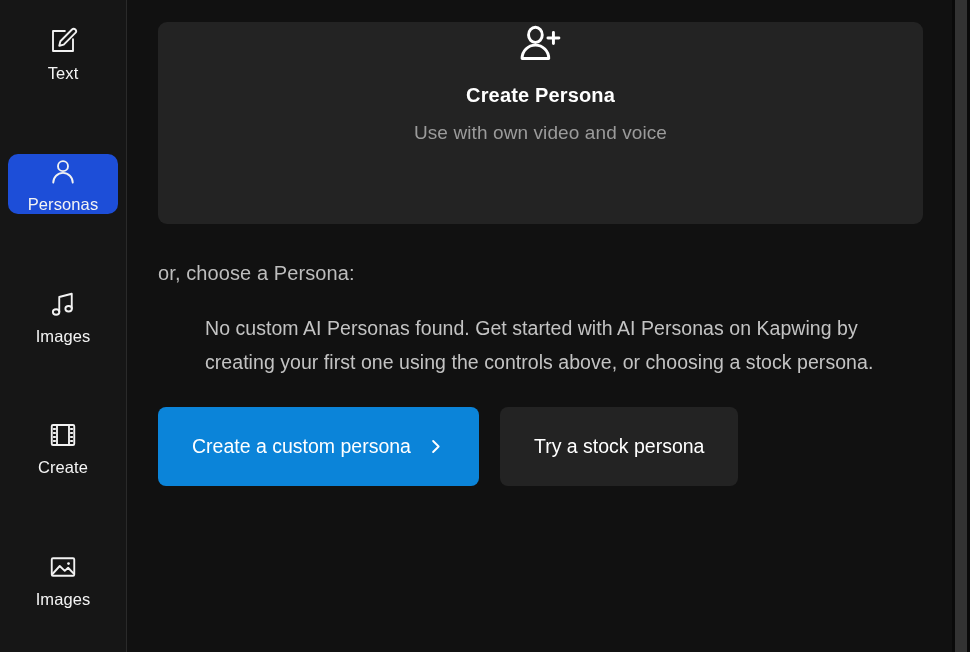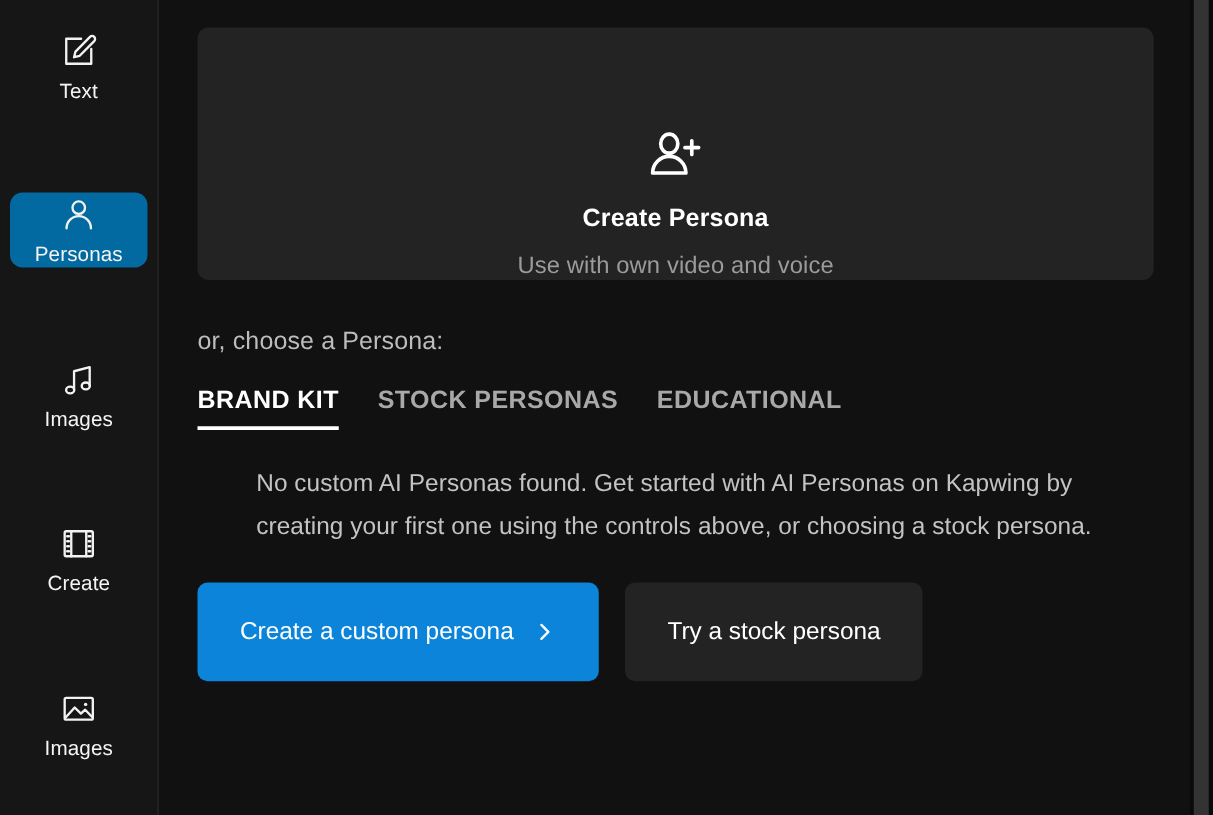--- a/index.html
+++ b/index.html
@@ -45,21 +45,21 @@
     display: flex;
     flex-direction: column;
     align-items: center;
     justify-content: center;
     gap: 7px;
     cursor: pointer;
     background: transparent;
     margin-bottom: 43px;
     user-select: none;
   }
-  .nav-item.active { background: #0369a1; }
+  .nav-item.active { background: #1d4ed8; }
 
   .nav-icon {
     width: 34px;
     height: 34px;
     display: flex;
     align-items: center;
     justify-content: center;
     color: #f2f2f2;
   }
   .nav-icon svg { display: block; }
@@ -85,21 +85,21 @@
   
   .create-card {
     margin-top: 22px;
     width: 765px;
     height: 202px;
     background: #232323;
     border-radius: 9px;
     display: flex;
     flex-direction: column;
     align-items: center;
-    justify-content: flex-end;
+    justify-content: flex-start;
     cursor: pointer;
     user-select: none;
   }
 
   .create-card-icon {
     color: #ffffff;
     margin-bottom: 15px;
     display: flex;
     align-items: center;
     justify-content: center;
@@ -296,25 +296,20 @@
           <path d="M2.6 18.6 a6.8 6.8 0 0 1 13.6 0 Z"></path>
           <path d="M18.6 5.4 v5.6 M15.8 8.2 h5.6"></path>
         </svg>
       </span>
       <div class="create-card-title">Create Persona</div>
       <div class="create-card-sub">Use with own video and voice</div>
     </div>
 
     <div class="choose-label">or, choose a Persona:</div>
 
-    <div class="tabs">
-      <div class="tab active">BRAND KIT</div>
-      <div class="tab">STOCK PERSONAS</div>
-      <div class="tab">EDUCATIONAL</div>
-    </div>
 
     <p class="empty-text">No custom AI Personas found. Get started with AI Personas on Kapwing by creating your first one using the controls above, or choosing a stock persona.</p>
 
     <div class="btn-row">
       <button class="btn btn-primary">
         <span>Create a custom persona</span>
         <span class="chev">
           <svg width="19" height="19" viewBox="0 0 24 24" fill="none" stroke="currentColor" stroke-width="2.4" stroke-linecap="round" stroke-linejoin="round">
             <path d="M9 5 l7 7 l-7 7"></path>
           </svg>

